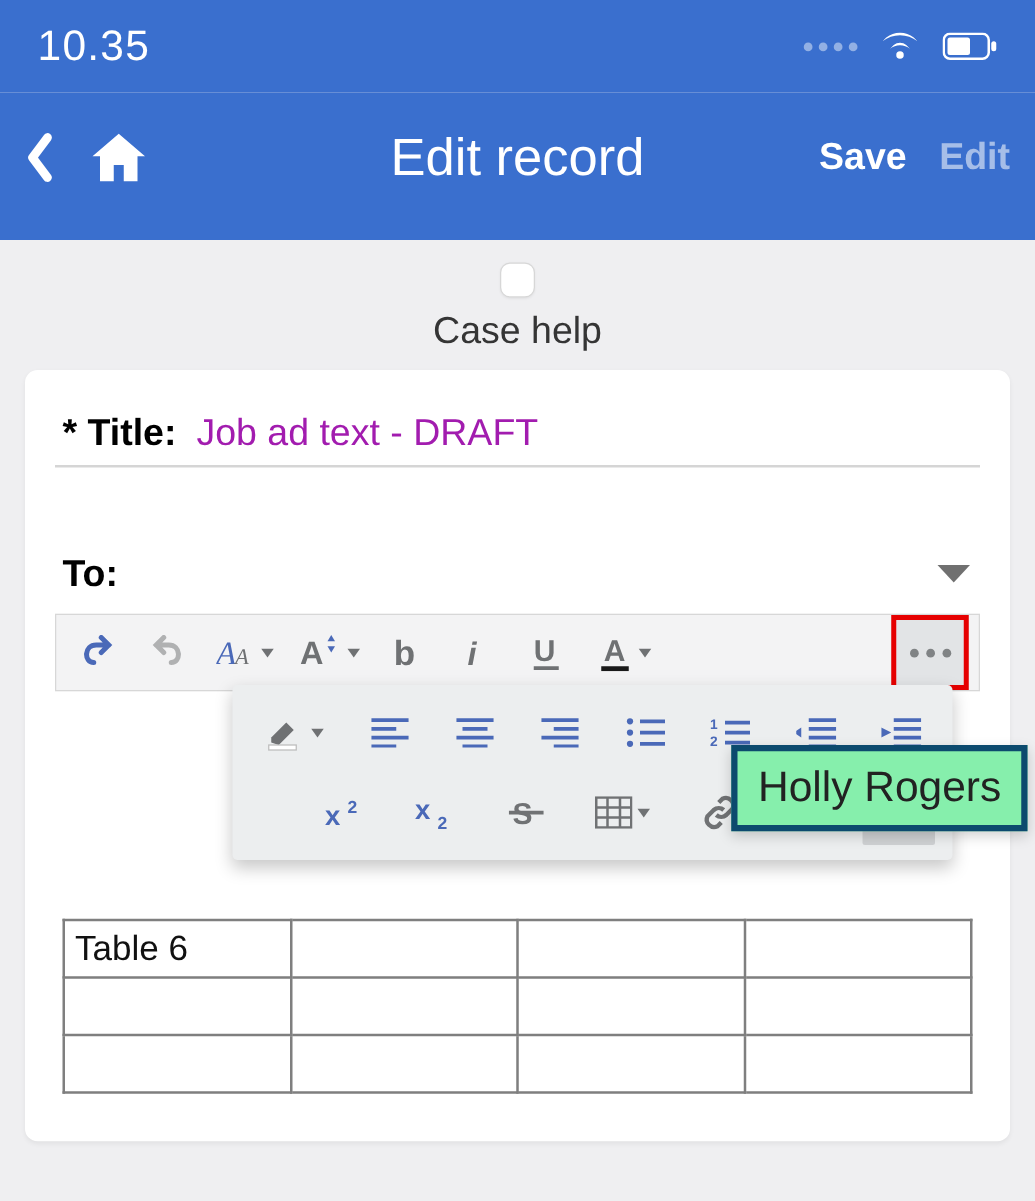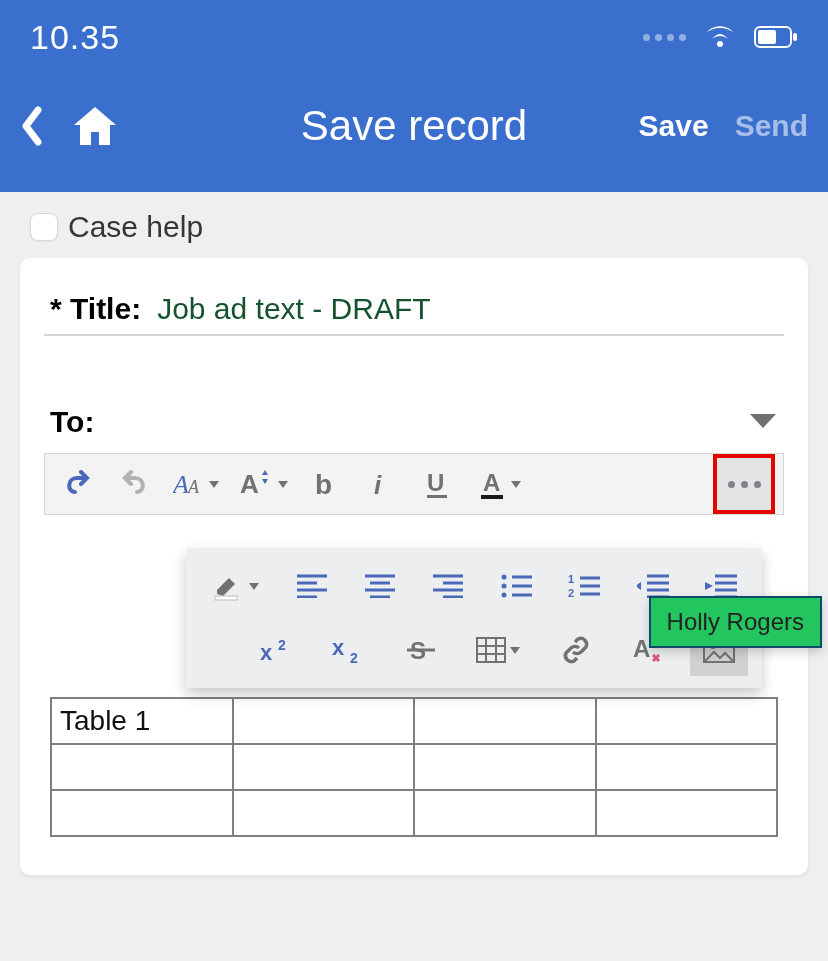--- a/index.html
+++ b/index.html
@@ -65,20 +65,21 @@
   .send-dim { opacity: .55; }
 
   
   .subbar {
     display: flex;
     align-items: center;
     gap: 10px;
     padding: 18px 30px 14px 30px;
     font-size: 30px;
     color: #353535;
+    flex-direction: column;
   }
   .checkbox {
     width: 28px; height: 28px; border-radius: 8px;
     background: #fff;
     border: 1px solid #d7d7d7;
     box-shadow: 0 1px 2px rgba(0,0,0,.06);
   }
 
   
   .card {
@@ -90,21 +91,21 @@
     position: relative;
   }
   .row {
     display: flex;
     align-items: center;
     border-bottom: 2px solid #d5d5d5;
     padding: 10px 6px 8px 6px;
     font-size: 30px;
   }
   .row .lbl { font-weight: 800; color:#000; }
-  .row .val { margin-left: 16px; color:#14532d; }
+  .row .val { margin-left: 16px; color:#a21caf; }
   .row.to { padding-top: 22px; border-bottom: none; margin-top: 47px; }
   .to-chevron { margin-left: auto; }
 
   
   .toolbar {
     margin-top: 6px;
     border: 1px solid #d7d7d7;
     background: #f3f3f4;
     height: 62px;
     display: flex;
@@ -174,24 +175,24 @@
     color: #3f5dab;
   }
   .tb2btn.grey { color:#707274; }
   .tb2btn.last { background:#cfd1d3; border-radius:2px; }
 
   
   .tooltip {
     position: absolute;
     right: 6px;
     top: 596px;
-    background: #22c55e;
-    border: 2px solid #0c4a6e;
+    background: #86efac;
+    border: 5px solid #0c4a6e;
     padding: 10px 16px;
-    font-size: 24px;
+    font-size: 34px;
     color: #222;
     box-shadow: 0 4px 10px rgba(0,0,0,.18);
     z-index: 30;
   }
 
   
   .tbl {
     margin-top: 158px;
     border-collapse: collapse;
     width: 100%;
@@ -230,24 +231,24 @@
 
 <div class="header">
   <div class="hdr-left">
     <svg width="24" height="40" viewBox="0 0 24 40">
       <path fill="none" stroke="#fff" stroke-width="7" stroke-linecap="round" stroke-linejoin="round" d="M18 4 6 20l12 16"></path>
     </svg>
     <svg width="46" height="42" viewBox="0 0 46 42">
       <path fill="#fff" d="M23 2 2 20h6v20h11V27h8v13h11V20h6z"></path>
     </svg>
   </div>
-  <div class="hdr-title">Save record</div>
+  <div class="hdr-title">Edit record</div>
   <div class="hdr-right">
     <span>Save</span>
-    <span class="send-dim">Send</span>
+    <span class="send-dim">Edit</span>
   </div>
 </div>
 
 <div class="subbar">
   <div class="checkbox"></div>
   <div>Case help</div>
 </div>
 
 <div class="card">
 
@@ -318,21 +319,21 @@
         <span></span>
     </div>
   </div>
 
   <div class="editor">
 
     
     <table class="tbl">
       <tbody>
           <tr>
-        <td>Table 1</td>
+        <td>Table 6</td>
         <td></td>
         <td></td>
         <td></td>
       </tr>
       <tr>
         <td></td>
         <td></td>
         <td></td>
         <td></td>
       </tr>

